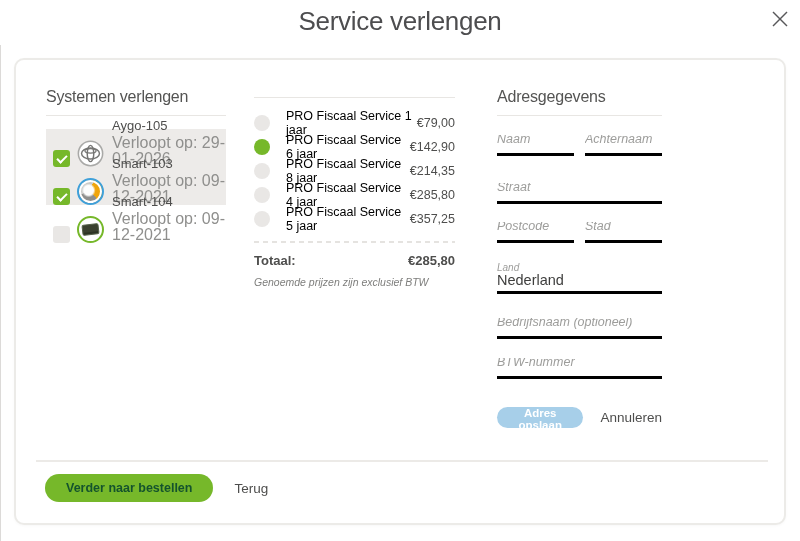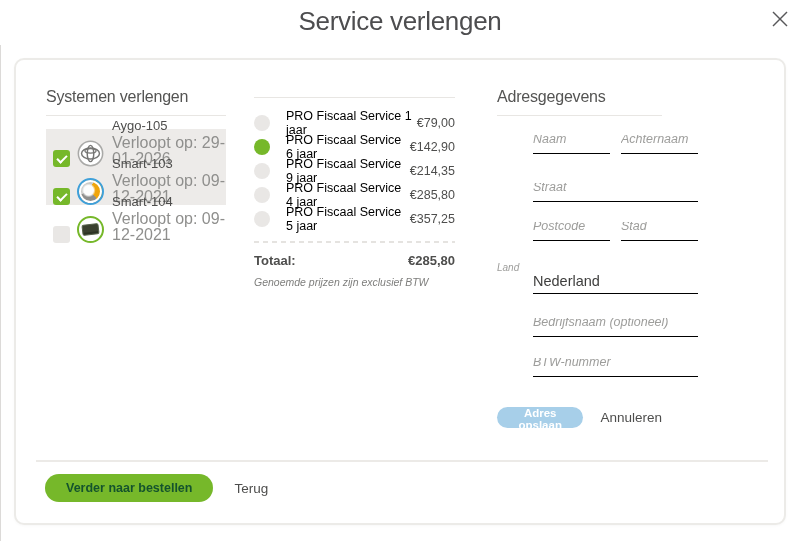--- a/index.html
+++ b/index.html
@@ -57,23 +57,23 @@
   .dashed-divider { margin-top:10px; height:2px; border:none;
     background-image:repeating-linear-gradient(90deg, #e5e3e0 0 5px, transparent 5px 9px); }
   .total-row { display:flex; margin-top:10px; align-items:baseline; }
   .total-label { font-size:13px; font-weight:bold; color:#4e4e4d; flex:1; }
   .total-value { font-size:13px; font-weight:bold; color:#4e4e4d; }
   .price-note { margin-top:8px; font-size:10.5px; font-style:italic; color:#7e7e7c; }
 
   
   .col-address { left:481px; width:165px; height:360px; }
   .field { position:absolute; }
-  .field input { width:100%; border:none; border-bottom:1px solid #000000; outline:none; background:transparent;
+  .field input { width:100%; border:none; border-bottom:3px solid #000000; outline:none; background:transparent;
     font-family:"Liberation Sans", sans-serif; font-size:12.5px; color:#3f3f3e;
-    height:16px; padding:4px 0 14px; display:block;margin-left:36px; }
+    height:16px; padding:4px 0 14px; display:block; }
   .field input::placeholder { font-style:italic; color:#9d9d9b; opacity:1; }
   .f-naam { left:0; top:47px; width:77px; }
   .f-achternaam { left:88px; top:47px; width:77px; }
   .f-straat { left:0; top:95px; width:165px; }
   .f-postcode { left:0; top:134px; width:77px; }
   .f-stad { left:88px; top:134px; width:77px; }
   .f-land { left:0; top:174px; width:165px; }
   .f-land .mini-label { font-size:10px; font-style:italic; color:#9d9d9b; display:block; margin-bottom:1px; }
   .f-land input { font-size:14.5px; color:#3e3e3d; height:20px; padding:2px 0 7px; }
   .f-bedrijf { left:0; top:230px; width:165px; }
@@ -159,21 +159,21 @@
         <span class="option-label">PRO Fiscaal Service 1 jaar</span>
         <span class="option-price">€79,00</span>
       </div>
       <div class="option-row">
         <span class="radio selected"></span>
         <span class="option-label">PRO Fiscaal Service 6 jaar</span>
         <span class="option-price">€142,90</span>
       </div>
       <div class="option-row">
         <span class="radio"></span>
-        <span class="option-label">PRO Fiscaal Service 9 jaar</span>
+        <span class="option-label">PRO Fiscaal Service 8 jaar</span>
         <span class="option-price">€214,35</span>
       </div>
       <div class="option-row">
         <span class="radio"></span>
         <span class="option-label">PRO Fiscaal Service 4 jaar</span>
         <span class="option-price">€285,80</span>
       </div>
       <div class="option-row">
         <span class="radio"></span>
         <span class="option-label">PRO Fiscaal Service 5 jaar</span>

